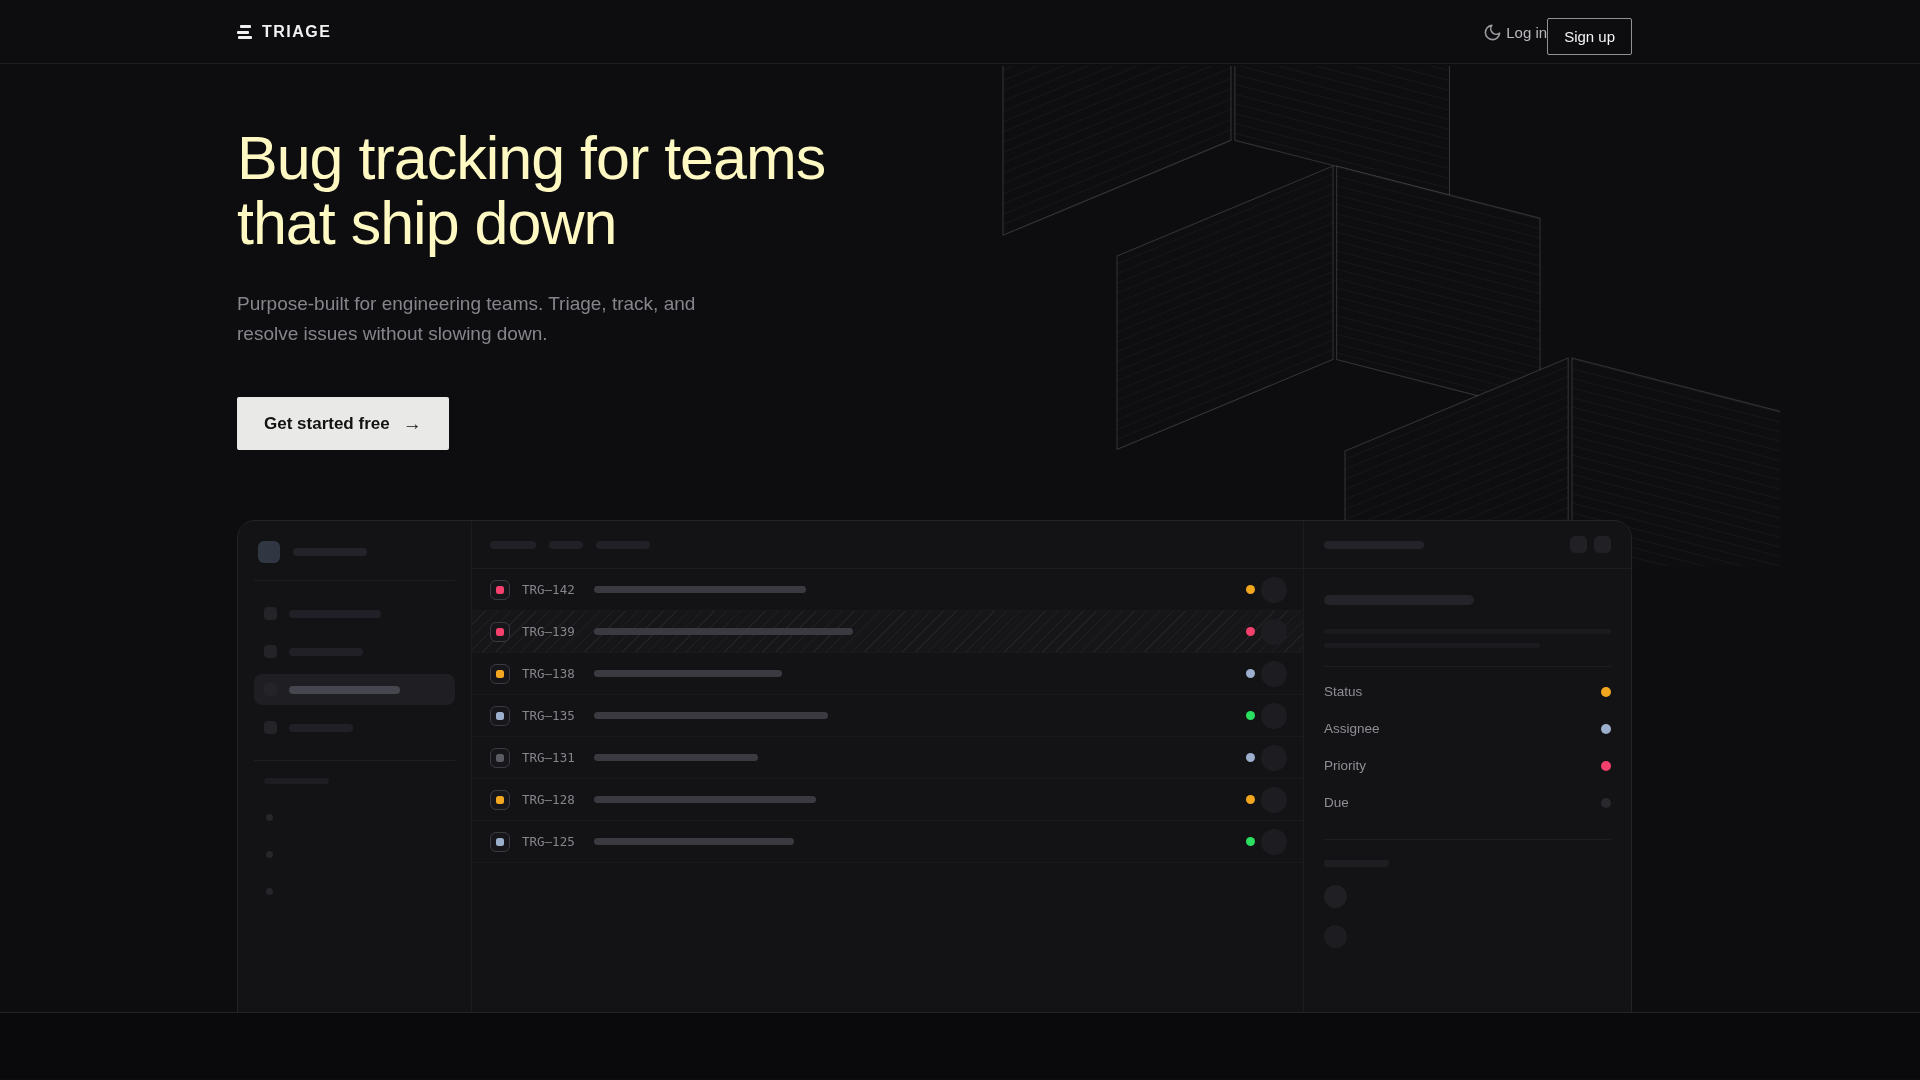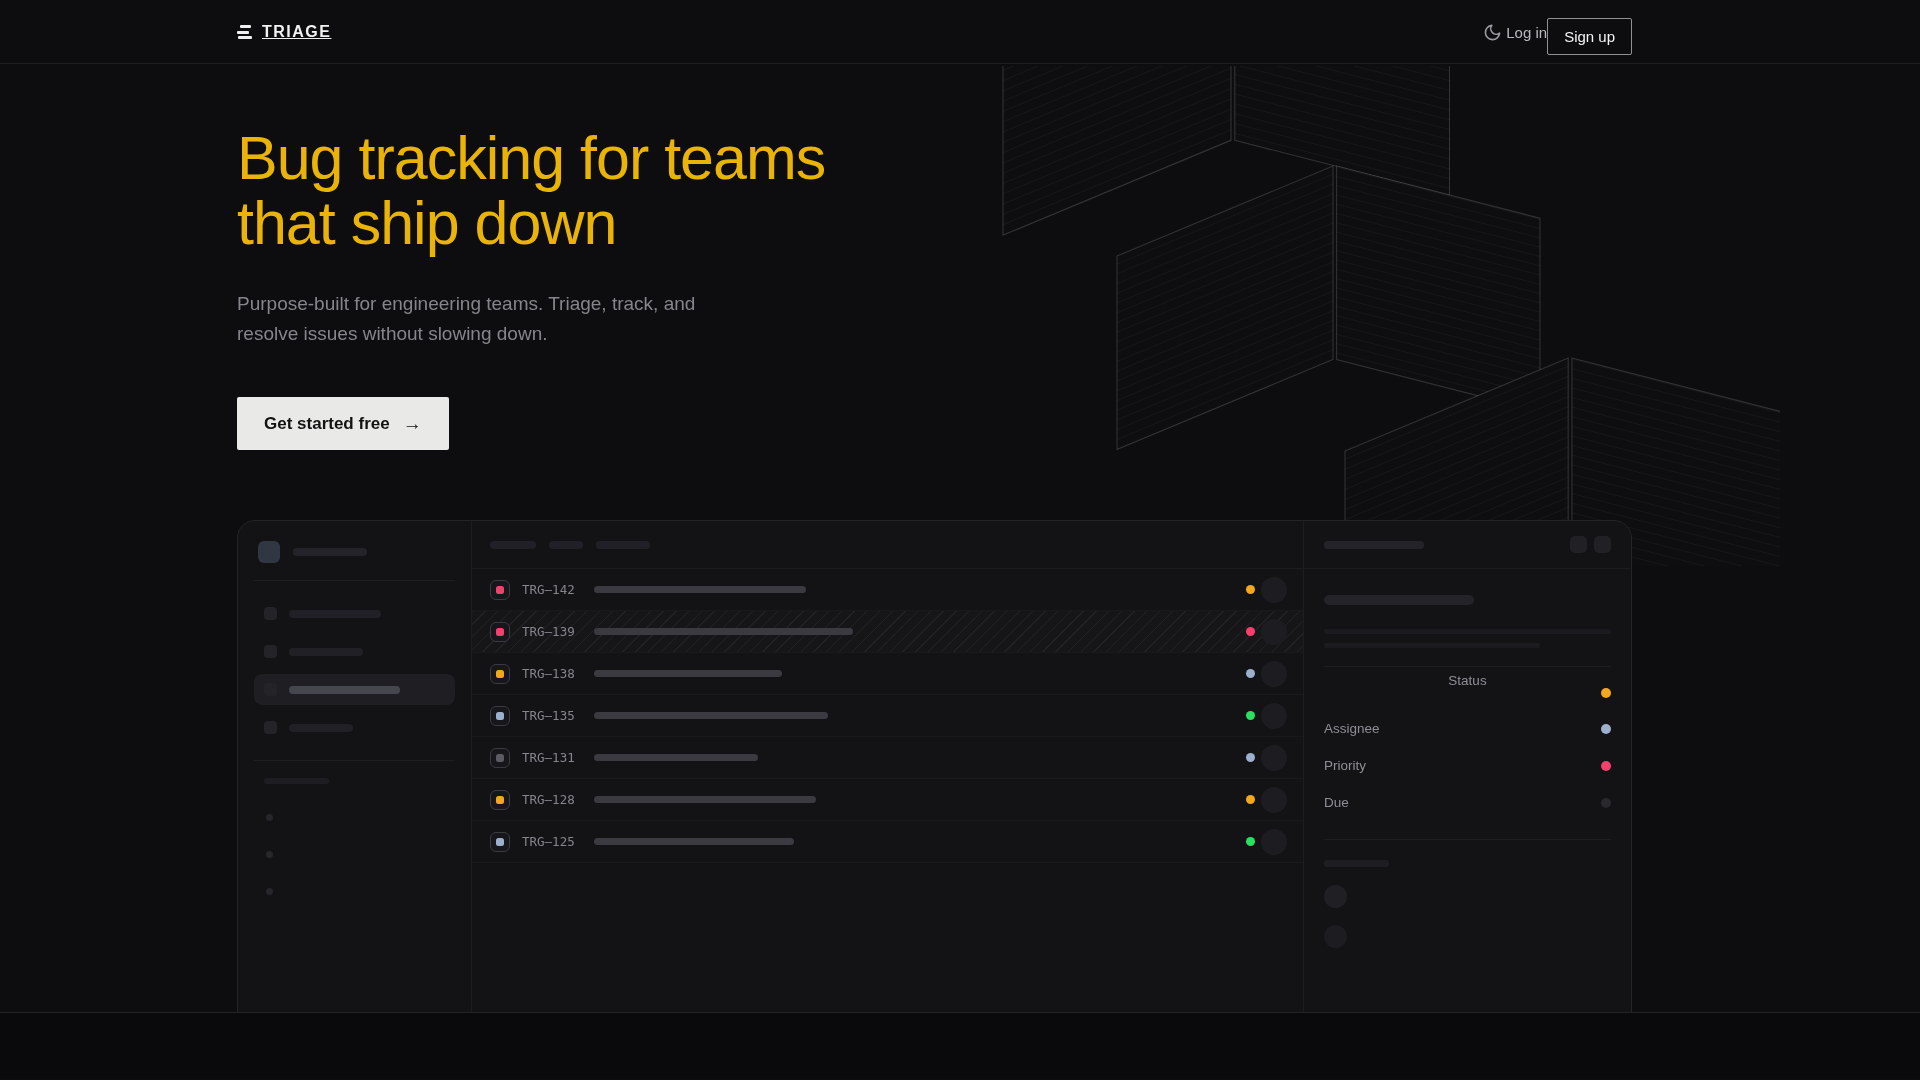--- a/index.html
+++ b/index.html
@@ -13,21 +13,21 @@
   .container { width:1395px; margin-left:237px; }
 
   
   header {
     height:64px;
     border-bottom:1px solid #1f1f23;
     position:relative; z-index:5;
     background:#0d0d0f;
   }
   .header-inner { display:flex; align-items:center; height:64px; }
-  .brand { display:flex; align-items:center; gap:10px;text-decoration:underline; }
+  .brand { display:flex; align-items:center; gap:10px; }
   .logo-icon { display:inline-flex; flex-direction:column; gap:2.5px; }
   .logo-icon i { display:block; height:3px; border-radius:1px; background:#f0f0f0; }
   .logo-icon i:nth-child(1){ width:11px; margin-left:3px; }
   .logo-icon i:nth-child(2){ width:12px; margin-left:0; }
   .logo-icon i:nth-child(3){ width:14px; margin-left:1px; }
   .brand-name { font-size:16px; font-weight:700; letter-spacing:1.5px; color:#f2f2f2; }
   .header-right { margin-left:auto; display:flex; align-items:center; }
   .theme-btn { background:none; border:none; cursor:pointer; display:flex; align-items:center; padding:4px; }
   .theme-btn svg { stroke:#9a9aa0; }
   .login-link { font-size:15px; color:#b9b9bf; text-decoration:none; cursor:pointer; }
@@ -37,21 +37,21 @@
     padding:9px 16px; cursor:pointer; font-family:inherit;margin-top:8px;
   }
 
   
   .hero { position:relative; height:949px; border-bottom:1px solid #232327; overflow:hidden; }
   .wire-art { position:absolute; left:945px; top:2px; z-index:0; }
   .hero-content { position:relative; z-index:1; }
   h1 {
     padding-top:62px;
     font-size:61px; line-height:1.07; font-weight:500; letter-spacing:-1px;
-    color:#eab308;
+    color:#fef9c3;
   }
   .hero-sub {
     margin-top:32px; font-size:19px; line-height:1.6; color:#85858c; max-width:520px;
   }
   .cta {
     margin-top:48px; display:inline-flex; align-items:center; gap:13px;
     height:53px; padding:0 27px; background:#e9e9e7; color:#131313;
     font-size:17px; font-weight:700; border:none; border-radius:2px; cursor:pointer;
     font-family:inherit;
   }
@@ -126,21 +126,21 @@
   .mk-detail-head .skel { width:100px; height:8px; }
   .mk-detail-head .squares { margin-left:auto; display:flex; gap:7px; }
   .mk-detail-head .squares i { width:17px; height:17px; border-radius:5px; background:#202025; }
   .mk-detail-body { padding:26px 20px 0 20px; }
   .dt-title { width:150px; height:10px; border-radius:5px; background:#232329; }
   .dt-line { height:5px; border-radius:2px; background:#1b1b1f; }
   .dt-line.l1 { width:287px; margin-top:24px; }
   .dt-line.l2 { width:216px; margin-top:9px; }
   .dt-div { height:1px; background:#1e1e22; margin-top:18px; }
   .field-row { height:37px; display:flex; align-items:center; }
-  .field-row:first-of-type { margin-top:6px;flex-direction:column; }
+  .field-row:first-of-type { margin-top:6px; }
   .field-label { font-size:13.5px; color:#8e8e95; }
   .field-dot { margin-left:auto; width:10px; height:10px; border-radius:50%; }
   .dt-pill-sm { width:65px; height:7px; border-radius:3px; background:#1e1e22; margin-top:20px; }
   .dt-avatar { width:23px; height:23px; border-radius:50%; background:#1f1f24; margin-top:18px; }
   .dt-avatar.two { background:#1c1c21; margin-top:17px; }
 
   
   footer { height:66px; background:#0a0a0c; }
 </style>
 </head>

